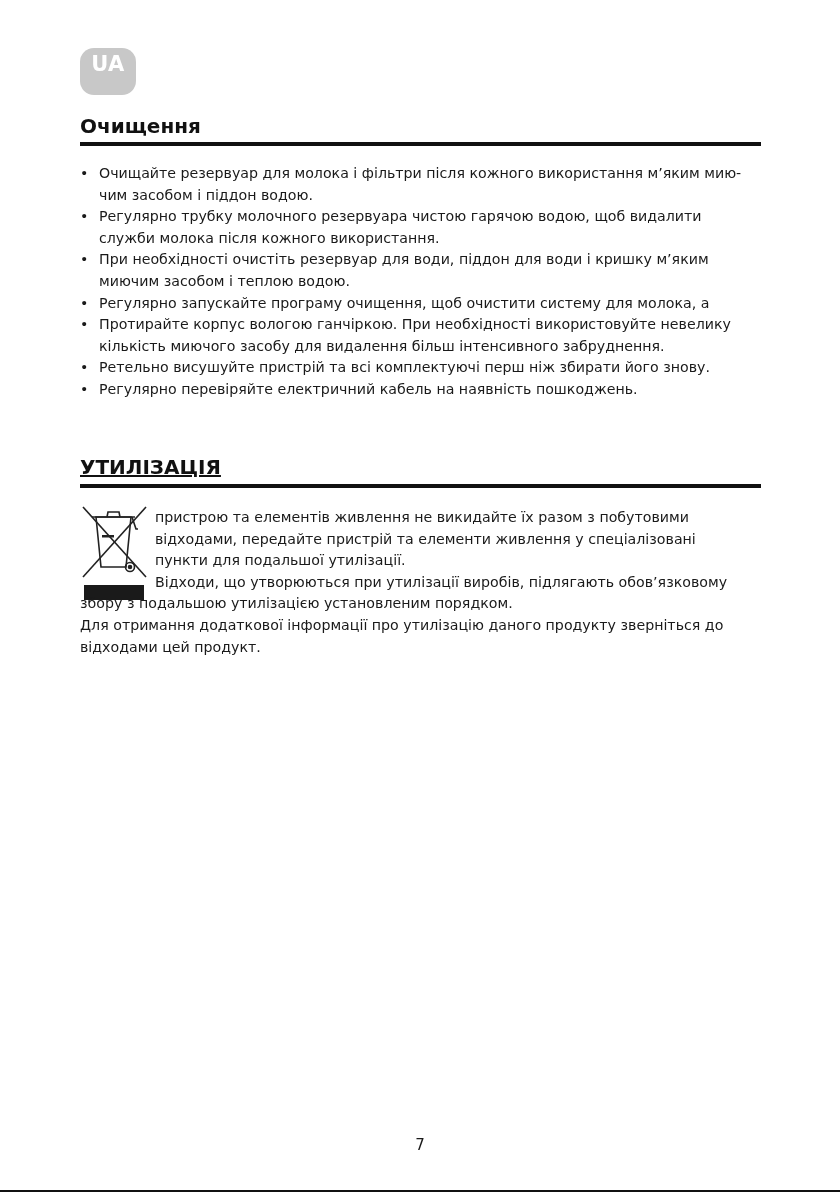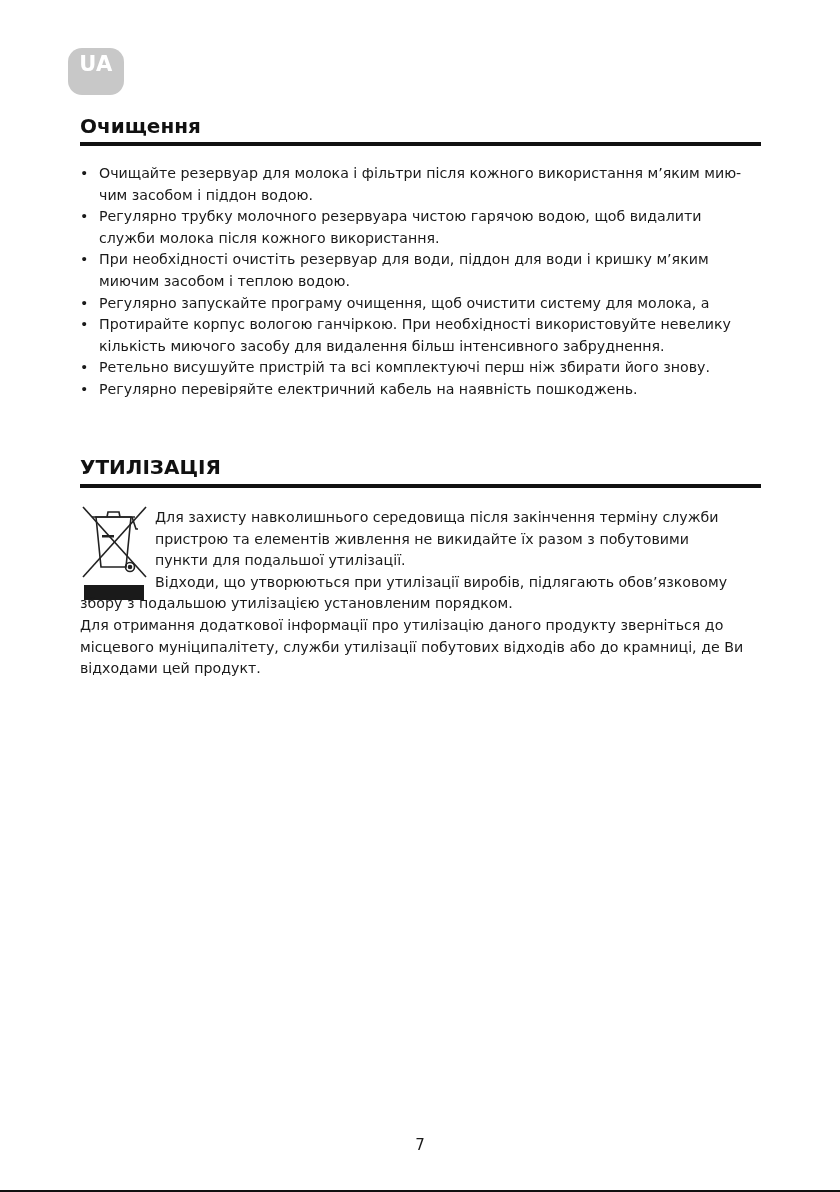--- a/index.html
+++ b/index.html
@@ -1,18 +1,18 @@
 <!DOCTYPE html>
 <html><head>
 <meta charset="utf-8">
 <style>
   html, body { margin:0; padding:0; background:#fff; }
   body { width:840px; height:1192px; position:relative; overflow:hidden;
          font-family:"DejaVu Sans", sans-serif; color:#1a1a1a; }
-  .badge { position:absolute; left:68px; top:48px; width:56px; height:47px;
+  .badge { position:absolute; left:80px; top:48px; width:56px; height:47px;
            background:#c8c8c8; border-radius:14px; color:#fff; font-weight:bold;
            font-size:21px; text-align:center; line-height:32px; letter-spacing:0.5px; }
   .heading { position:absolute; left:80px; font-weight:bold; font-size:20px; color:#111; }
   .rule { position:absolute; left:80px; width:681px; height:4px; background:#111; }
   .bullets { position:absolute; left:80px; top:163px; width:690px; margin:0; padding:0; list-style:none;
              font-size:14.2px; line-height:21.6px; }
   .bullets li { position:relative; padding-left:19px; margin:0; }
   .bullets li .dot { position:absolute; left:0; top:0; width:19px; }
   .disposal { position:absolute; left:80px; top:507px; width:690px; font-size:14.2px; line-height:21.6px; }
   .disposal .line { white-space:nowrap; }
@@ -57,43 +57,42 @@
   <li>
       <span class="dot">•</span>
       <div>Ретельно висушуйте пристрій та всі комплектуючі перш ніж збирати його знову.</div>
     </li>
   <li>
       <span class="dot">•</span>
       <div>Регулярно перевіряйте електричний кабель на наявність пошкоджень.</div>
     </li>
 </ul>
 
-<div class="heading" style="top:455px;">УТИЛІЗАЦІЯ</div>
+<div class="heading" style="top:455px;text-decoration:underline;">УТИЛІЗАЦІЯ</div>
 <div class="rule" style="top:484px;"></div>
 
 <svg class="weee" viewBox="0 0 70 96">
   <g stroke="#222" fill="none" stroke-width="1.6">
     <path d="M16 12 L21 62 L46 62 L51 12 Z"></path>
     <path d="M12 12 L55 12"></path>
     <path d="M27 12 L28 7 L39 7 L40 12"></path>
     <path d="M52 12 L56 24 L58 24"></path>
     <circle cx="50" cy="62" r="4.5"></circle>
     <circle cx="50" cy="62" r="1.5" fill="#222"></circle>
     <path d="M3 2 L66 72"></path>
     <path d="M66 2 L3 72"></path>
   </g>
   <rect x="22" y="30" width="12" height="2.5" fill="#222"></rect>
   <rect x="4" y="80" width="60" height="15" fill="#1a1a1a"></rect>
 </svg>
 
 <div class="disposal">
-  <div class="line indent"> Для захисту навколишнього середовища після закінчення терміну служби</div>
   <div class="line indent">пристрою та елементів живлення не викидайте їх разом з побутовими</div>
+  <div class="line indent">відходами, передайте пристрій та елементи живлення у спеціалізовані</div>
   <div class="line indent">пункти для подальшої утилізації.</div>
   <div class="line indent">Відходи, що утворюються при утилізації виробів, підлягають обов’язковому</div>
   <div class="line">збору з подальшою утилізацією установленим порядком.</div>
   <div class="line">Для отримання додаткової інформації про утилізацію даного продукту зверніться до</div>
-  <div class="line">місцевого муніципалітету, служби утилізації побутових відходів або до крамниці, де Ви</div>
   <div class="line">відходами цей продукт.</div>
 </div>
 
 <div class="page-num">7</div>
 <div class="bottom-rule"></div>
 
 </body></html>

